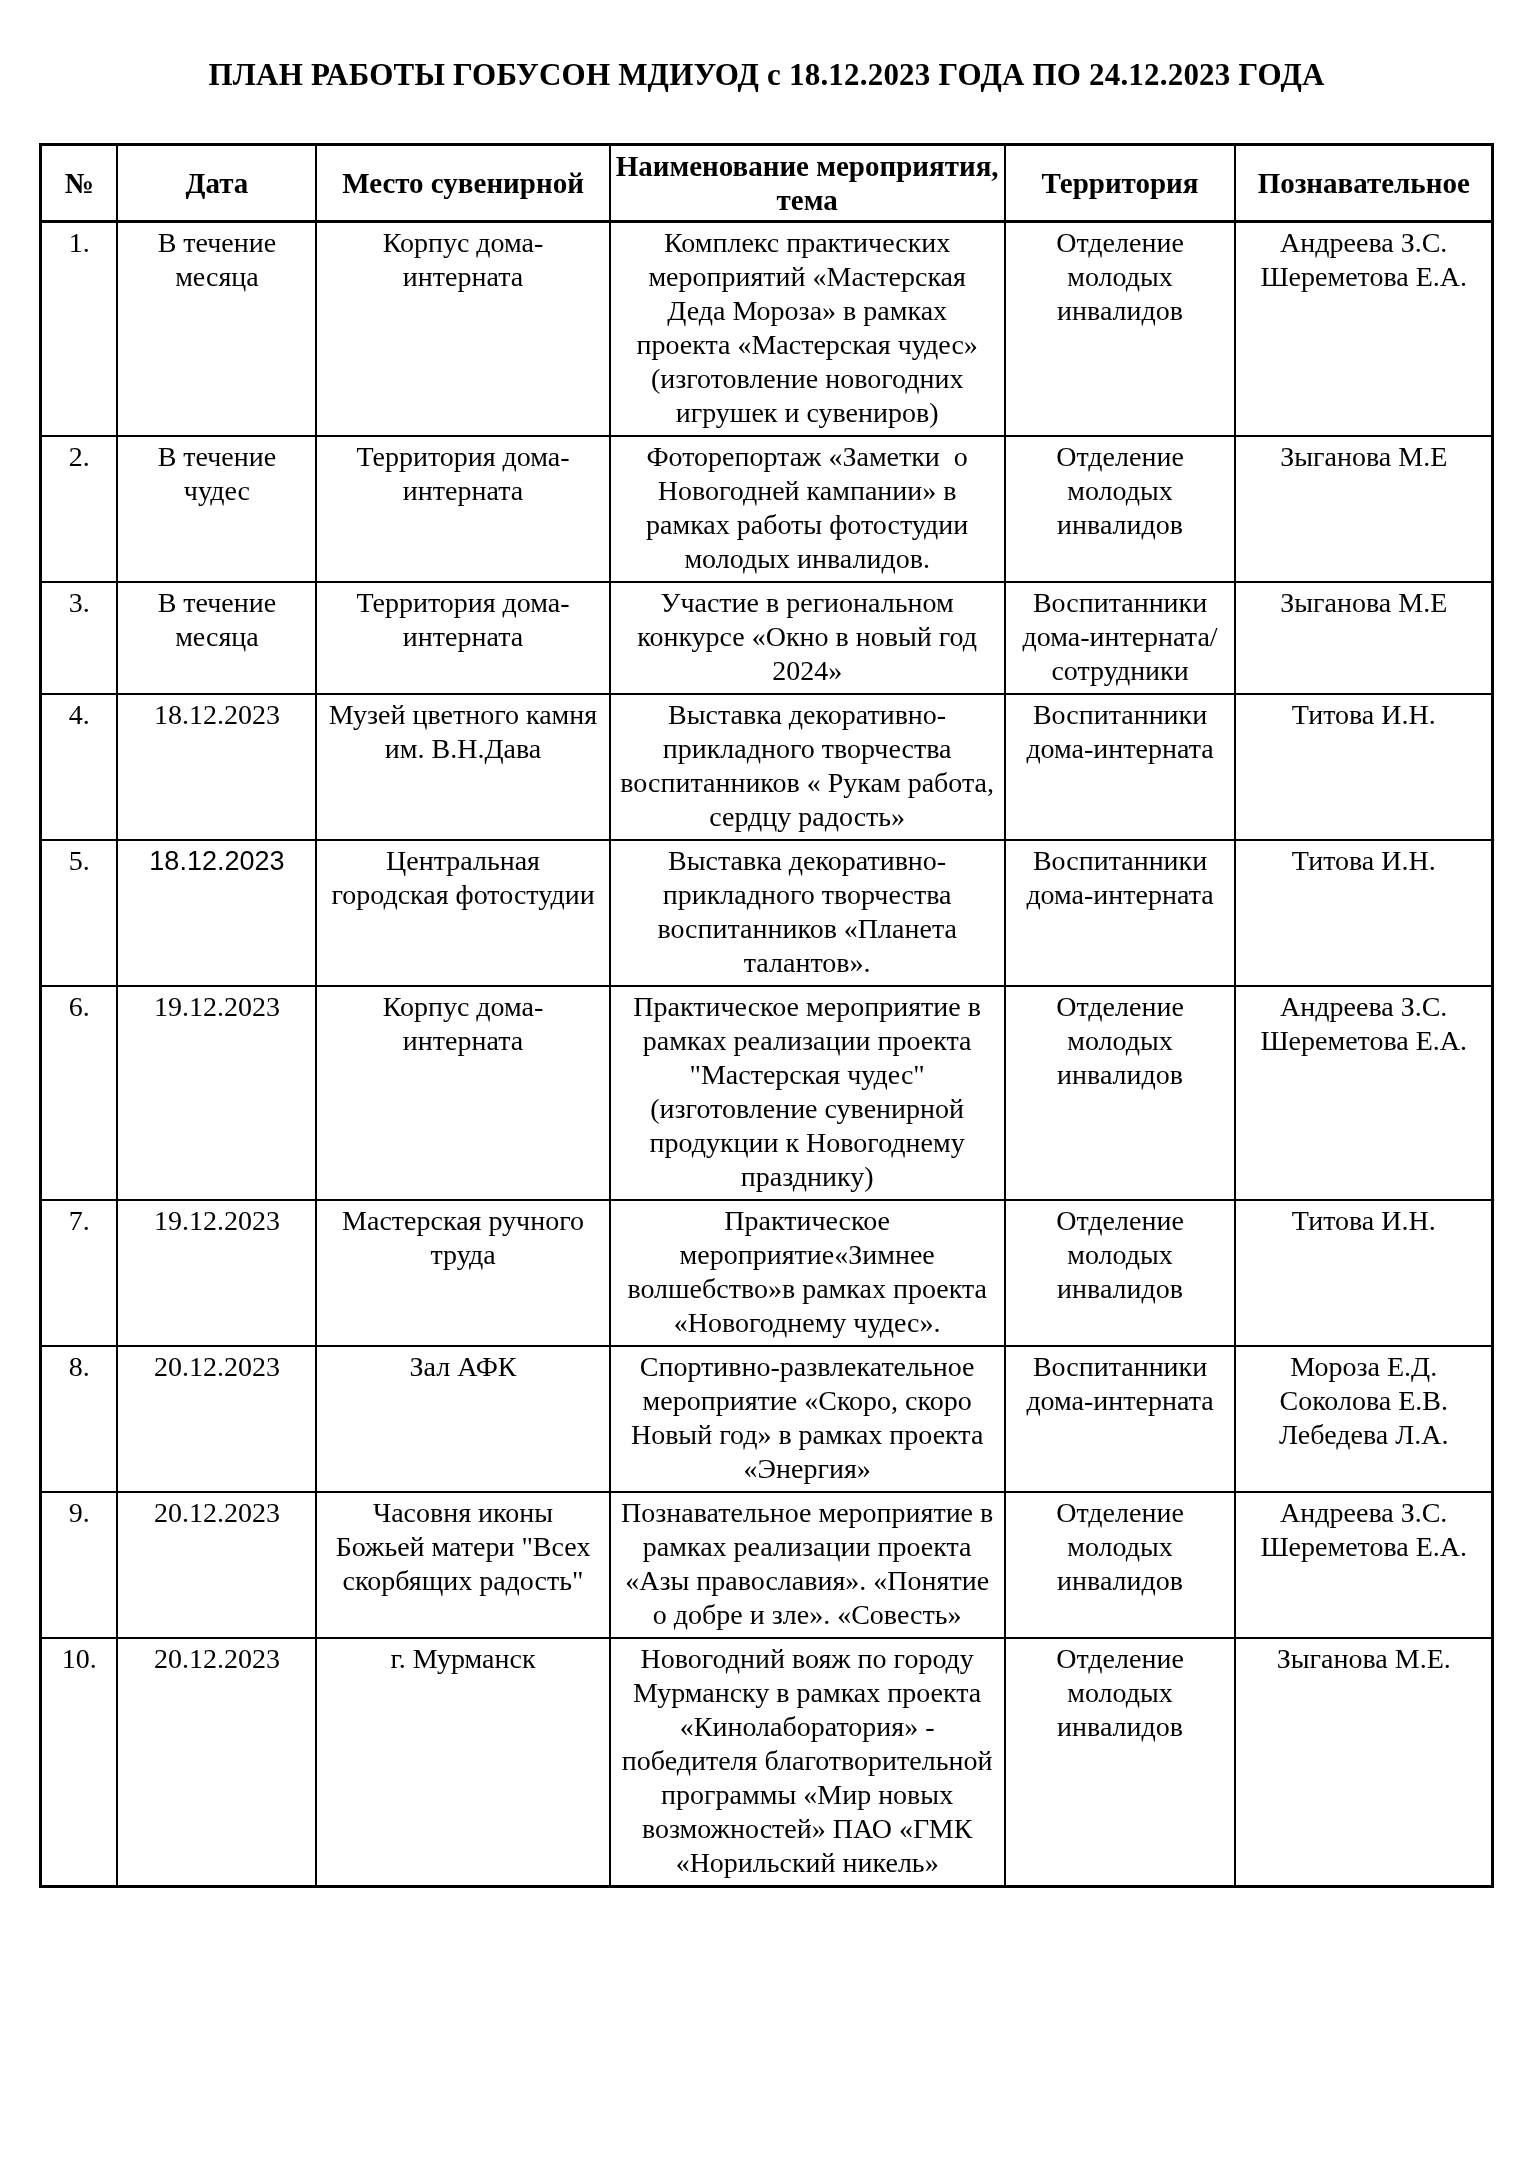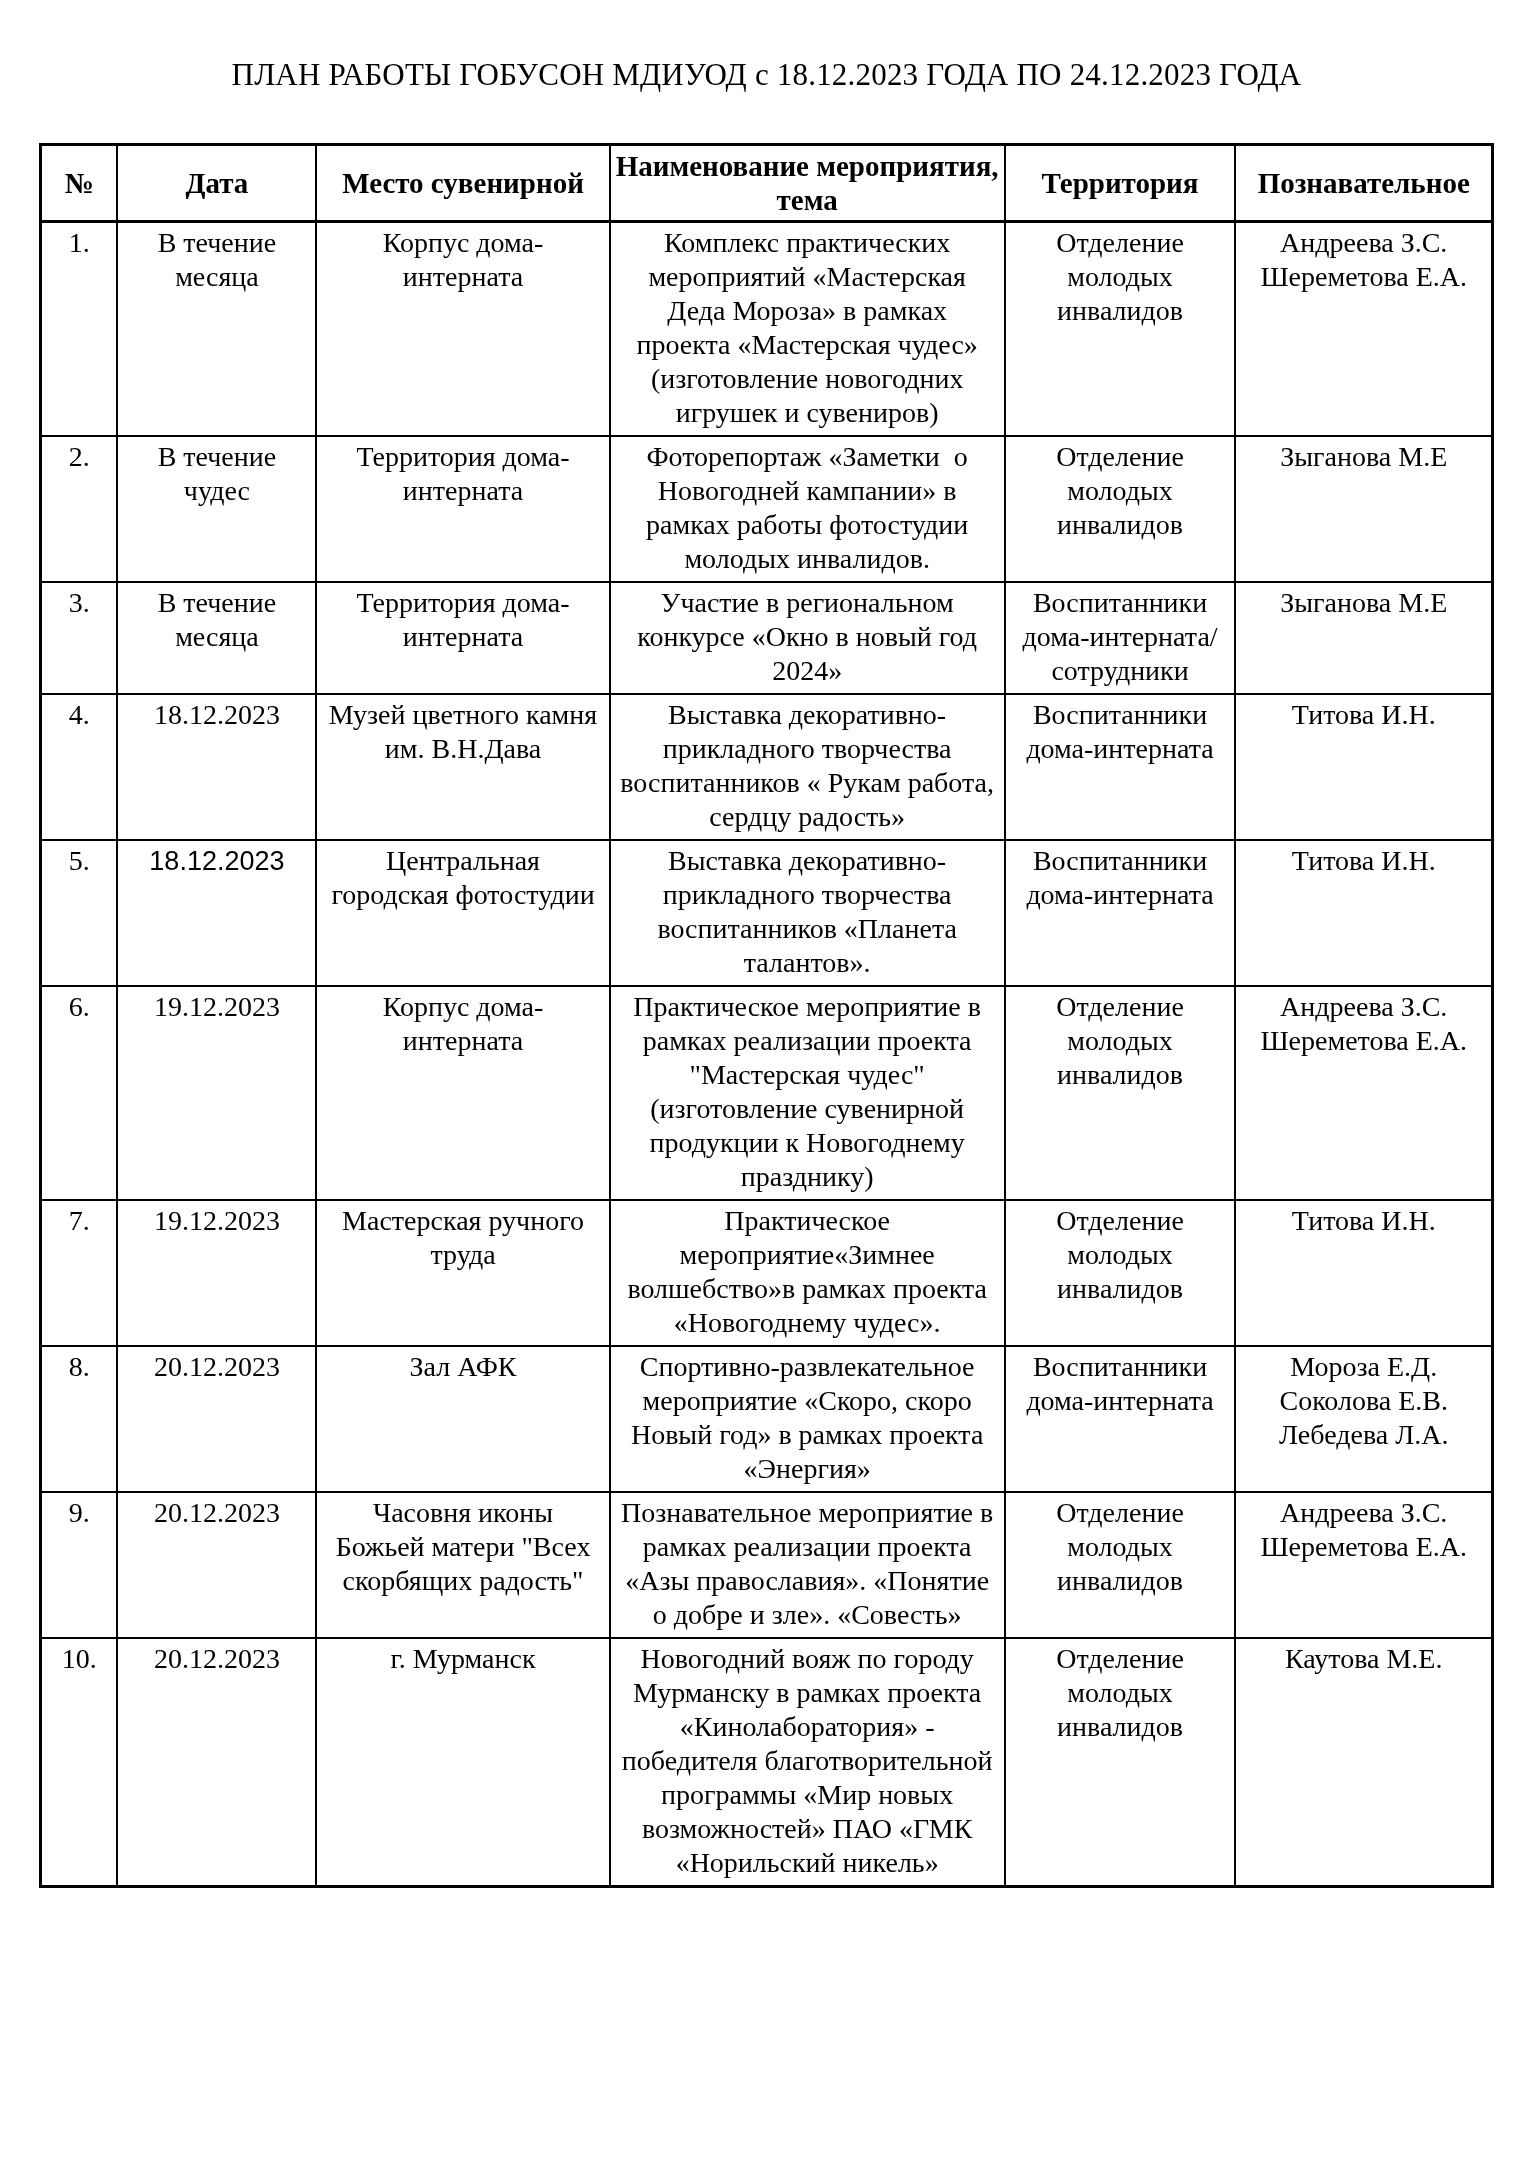--- a/index.html
+++ b/index.html
@@ -12,21 +12,21 @@
     width: 1527px;
     min-height: 2160px;
     font-family: "Liberation Serif", "DejaVu Serif", serif;
     box-sizing: border-box;
     padding-top: 55px;
   }
   .doc-title {
     width: 1455px;
     margin: 0 0 48px 39px;
     text-align: center;
-    font-weight: normal;
+    font-weight: bold;
     font-size: 31px;
     line-height: 40px;
     letter-spacing: 0.2px;
   }
   table.plan {
     border-collapse: collapse;
     table-layout: fixed;
     width: 1455px;
     margin-left: 39px;
     border: 3px solid #000;
@@ -158,16 +158,16 @@
     <td class="c-event">Познавательное мероприятие в рамках реализации проекта «Азы православия». «Понятие о добре и зле». «Совесть»</td>
     <td class="c-participants">Отделение молодых инвалидов</td>
     <td class="c-responsible">Андреева З.С. Шереметова Е.А.</td>
   </tr>
       <tr>
     <td class="c-num">10.</td>
     <td class="c-date">20.12.2023</td>
     <td class="c-place">г. Мурманск</td>
     <td class="c-event">Новогодний вояж по городу Мурманску в рамках проекта «Кинолаборатория» - победителя благотворительной программы «Мир новых возможностей» ПАО «ГМК «Норильский никель»</td>
     <td class="c-participants">Отделение молодых инвалидов</td>
-    <td class="c-responsible">Каутова М.Е.</td>
+    <td class="c-responsible">Зыганова М.Е.</td>
   </tr>
     </tbody>
 </table>
 
 </body></html>

